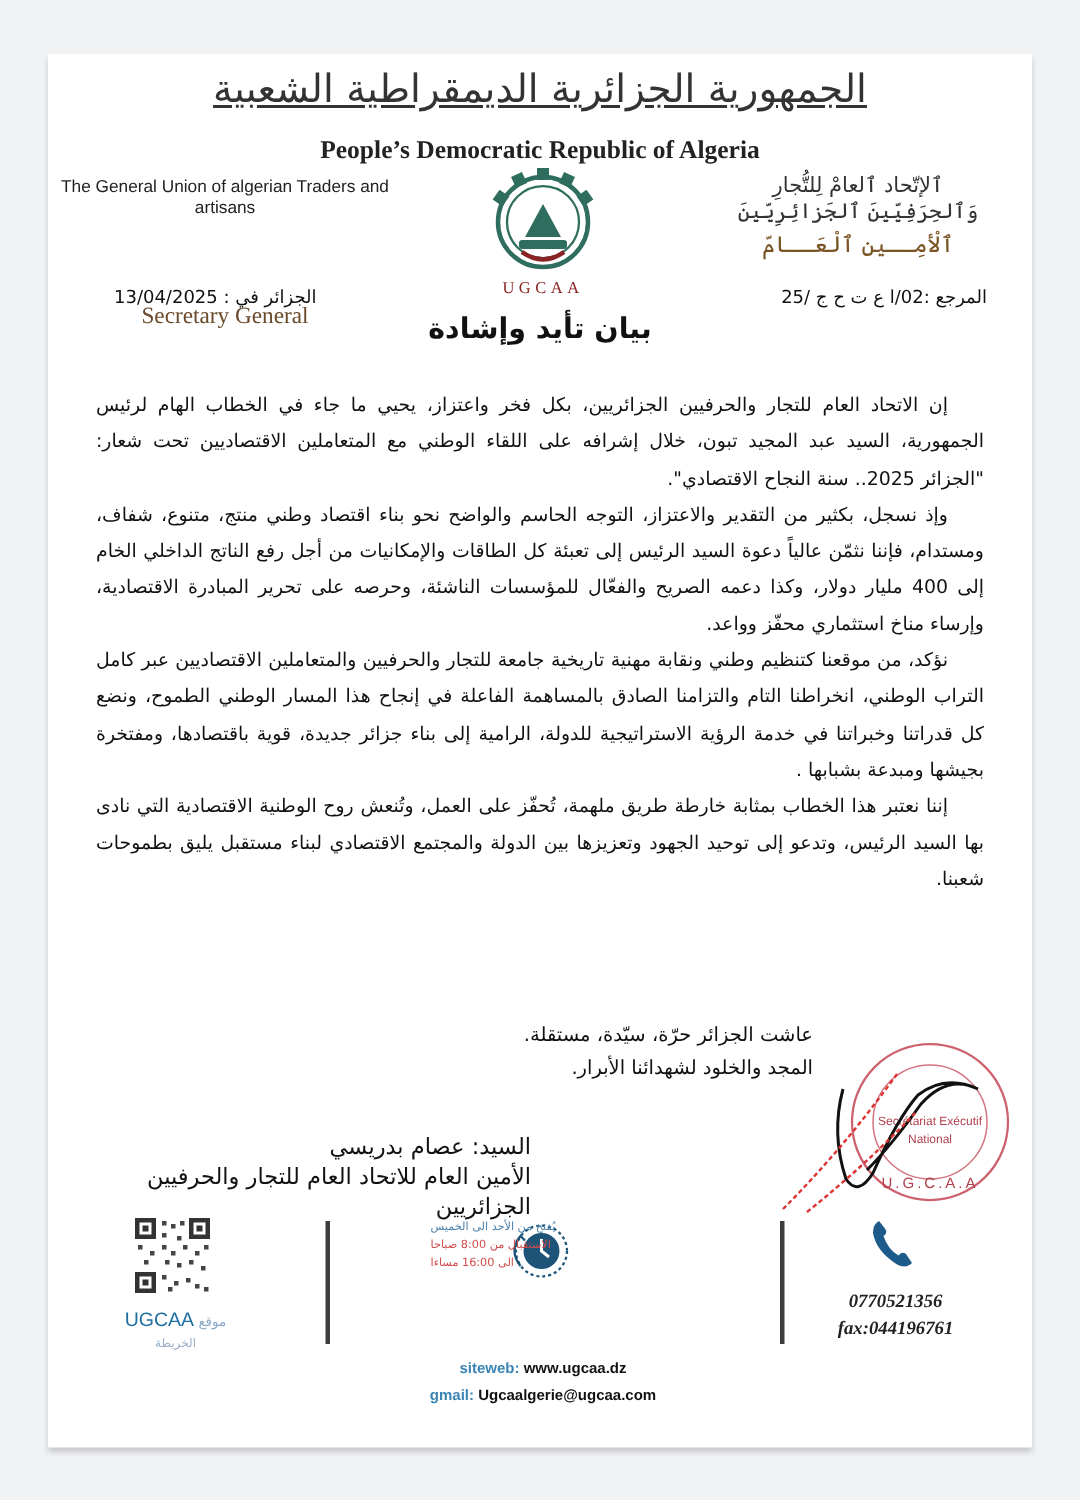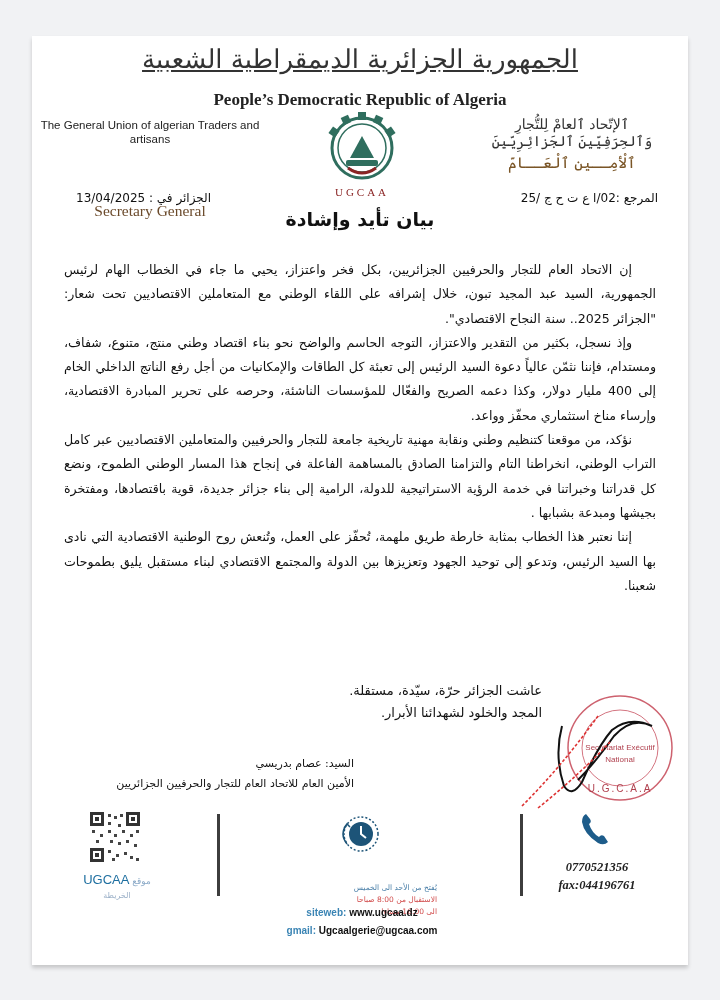--- a/index.html
+++ b/index.html
@@ -14,29 +14,29 @@
   .date { left:44px; top:155px; font-size:12px; color:#111; }
   .union-ar { left:440px; width:200px; top:80px; text-align:center; font-family:"DejaVu Serif", serif; font-size:14px; line-height:17px; color:#333; }
   .sec-ar { left:440px; width:200px; top:118px; text-align:center; font-family:"DejaVu Serif", serif; font-size:15px; color:#7a5526; }
   .ref { left:440px; width:186px; top:155px; text-align:right; font-size:12px; }
   .logo { left:288px; top:70px; width:84px; height:90px; }
   .logo-text { left:288px; width:84px; top:150px; text-align:center; font-family:"Liberation Serif", serif; font-size:11px; letter-spacing:3px; color:#8a2424; }
   .doc-title { left:0; width:656px; top:172px; text-align:center; font-size:19px; font-weight:bold; color:#111; }
   .body { left:32px; width:592px; top:222px; font-size:12.6px; line-height:24.3px; text-align:justify; }
   .body p { margin:0; text-indent:24px; }
   .closing { left:40px; width:470px; top:644px; text-align:right; font-size:13px; line-height:22px; }
-  .sign-name { left:40px; width:282px; top:718px; text-align:right; font-size:11px; line-height:20px; }
+  .sign-name { left:40px; width:282px; top:718px; text-align:right; font-size:15px; line-height:20px; }
   .stamp { left:470px; top:650px; width:180px; height:130px; }
   .qr { left:58px; top:776px; width:50px; height:50px; }
   .qr-label { left:40px; width:90px; top:836px; text-align:center; font-size:13px; color:#1e6fa0; font-family:"Liberation Sans", sans-serif; }
   .qr-label small { font-size:9px; color:#8aa9c7; }
   .qr-sub { left:40px; width:90px; top:855px; text-align:center; font-size:8px; color:#9bb0c8; }
   .vline { width:3px; height:82px; background:#3d3d3d; top:778px; }
   .clock { left:303px; top:778px; width:50px; height:40px; }
-  .hours { left:255px; width:150px; top:846px; text-align:right; font-size:7.5px; line-height:12px; }
+  .hours { left:255px; width:150px; top:776px; text-align:left; font-size:7.5px; line-height:12px; }
   .hours .l1 { color:#4a7fa8; }
   .hours .l2, .hours .l3 { color:#d14b4b; }
   .phone-icon { left:548px; top:776px; width:30px; height:34px; }
   .phone { left:510px; width:110px; top:822px; text-align:center; font-family:"Liberation Serif", serif; font-style:italic; font-weight:bold; font-size:12.5px; line-height:18px; color:#222; }
   .web { left:200px; width:260px; top:868px; text-align:center; font-family:"Liberation Sans", sans-serif; font-size:10px; font-weight:bold; line-height:18px; color:#111; }
   .web .k { color:#3a84b4; }
 </style>
 </head>
 <body>
 

